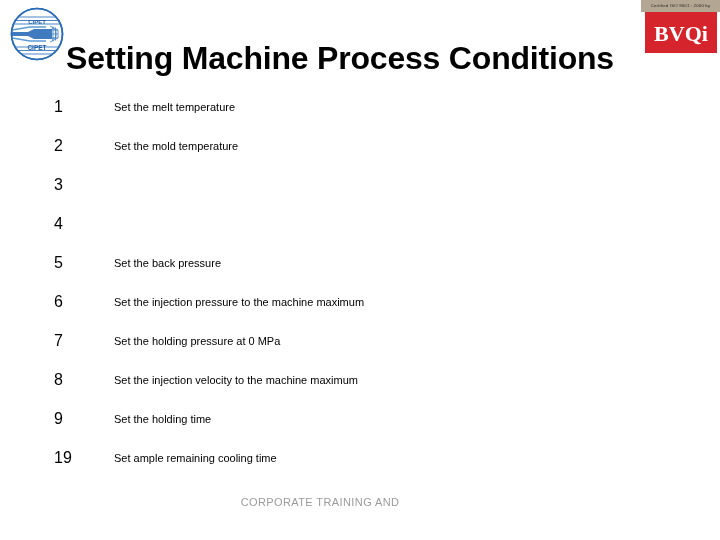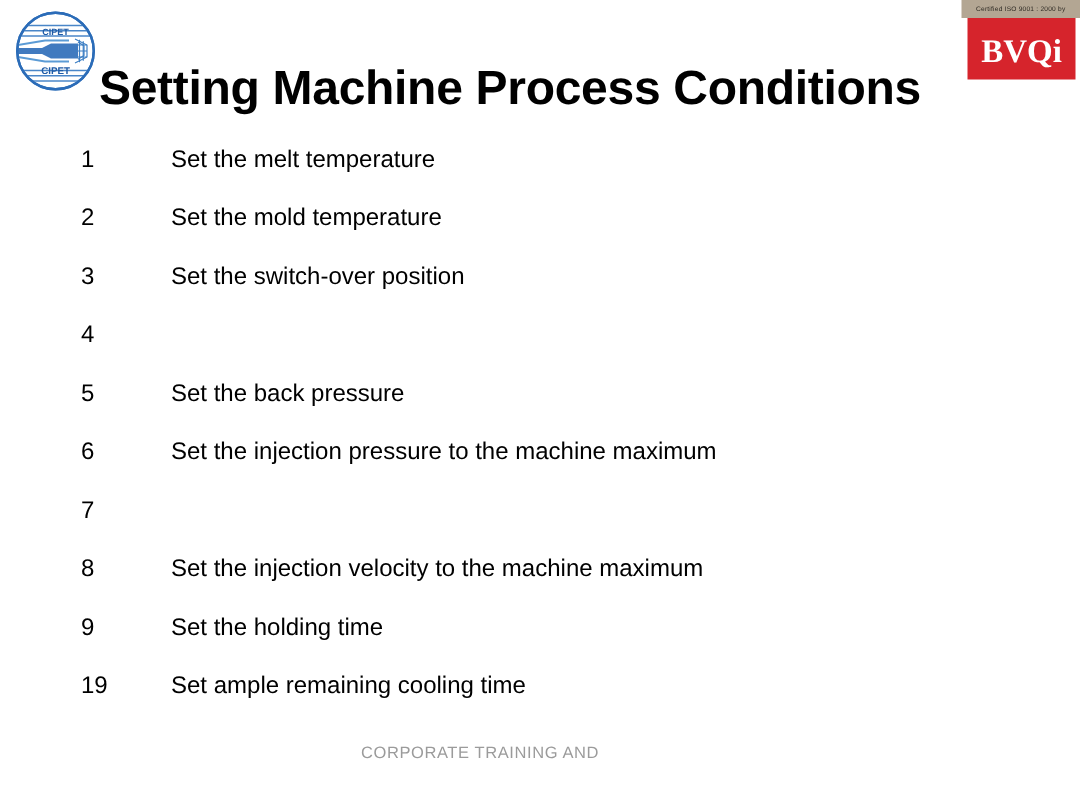--- a/index.html
+++ b/index.html
@@ -115,21 +115,21 @@
     color: #000000;
     font-family: "Liberation Sans", sans-serif;
   }
   .step-num.wide {
     left: 54px;
   }
   .step-text {
     position: absolute;
     left: 114px;
     top: 0;
-    font-size: 16px;
+    font-size: 11px;
     color: #000000;
     white-space: nowrap;
     font-family: "Liberation Sans", sans-serif;
   }
 
   
   .footer {
     position: absolute;
     left: 0;
     top: 495px;
@@ -205,39 +205,39 @@
       <span class="step-text">Set the melt temperature</span>
     </div>
 
     <div class="step-row">
       <span class="step-num">2</span>
       <span class="step-text">Set the mold temperature</span>
     </div>
 
     <div class="step-row">
       <span class="step-num">3</span>
-      <span class="step-text">Set the switch-over position</span>
     </div>
 
     <div class="step-row">
       <span class="step-num">4</span>
     </div>
 
     <div class="step-row">
       <span class="step-num">5</span>
       <span class="step-text">Set the back pressure</span>
     </div>
 
     <div class="step-row">
       <span class="step-num">6</span>
       <span class="step-text">Set the injection pressure to the machine maximum</span>
     </div>
 
     <div class="step-row">
       <span class="step-num">7</span>
+      <span class="step-text">Set the holding pressure at 0 MPa</span>
     </div>
 
     <div class="step-row">
       <span class="step-num">8</span>
       <span class="step-text">Set the injection velocity to the machine maximum</span>
     </div>
 
     <div class="step-row">
       <span class="step-num">9</span>
       <span class="step-text">Set the holding time</span>

